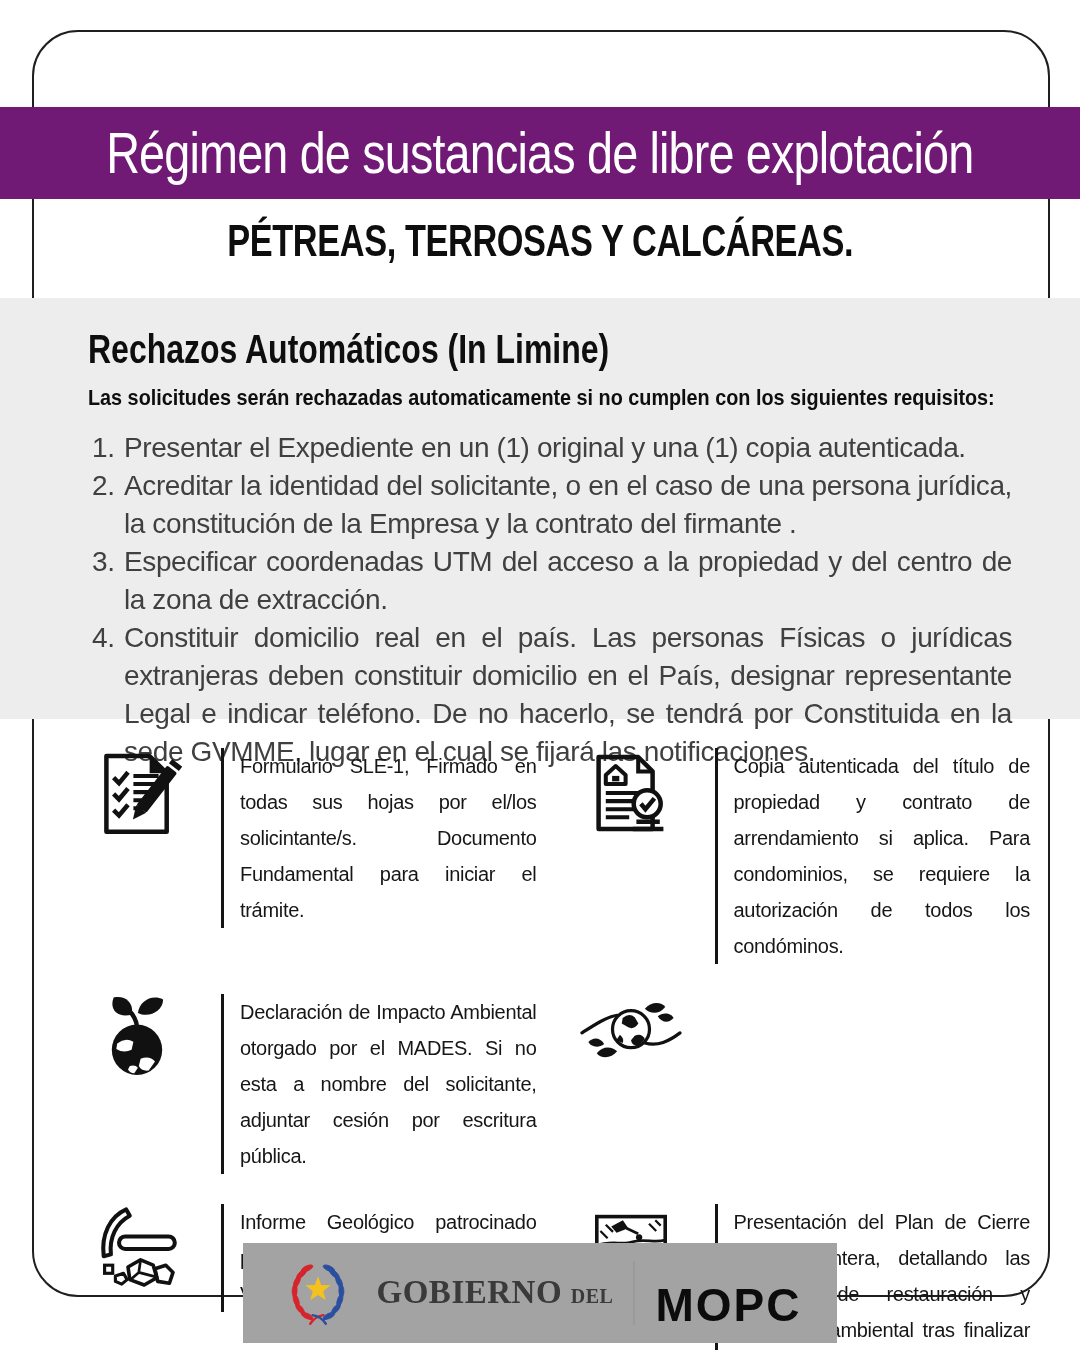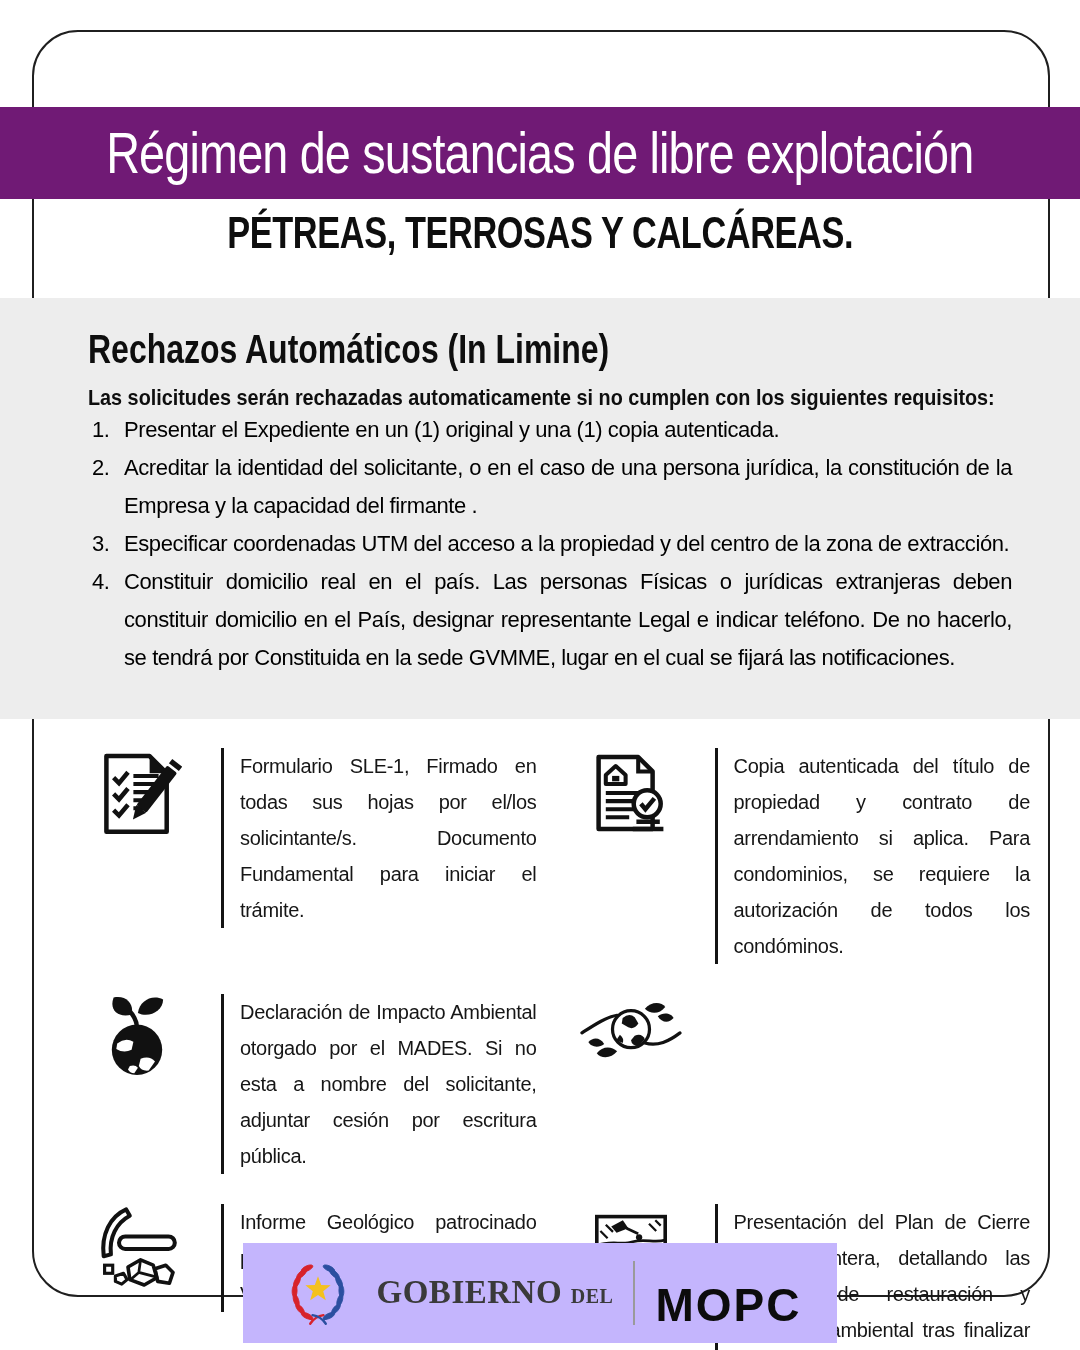--- a/index.html
+++ b/index.html
@@ -25,21 +25,21 @@
     background:#701a75;
     display:flex; align-items:center; justify-content:center;
   }
   .banner-title{
     color:#ffffff; font-size:57px; font-weight:400;
     letter-spacing:-1px; white-space:nowrap;
     transform:scaleX(0.82);
   }
 
   .subtitle-wrap{
-    position:absolute; left:0; top:208px; width:1080px;
+    position:absolute; left:0; top:216px; width:1080px;
     text-align:center;
   }
   .subtitle{
     display:inline-block;
     font-size:44px; font-weight:800; color:#0e0e0e;
     letter-spacing:-0.5px; white-space:nowrap;
     transform:scaleX(0.78);
   }
 
   .gray-band{
@@ -53,23 +53,23 @@
     white-space:nowrap;
     transform:scaleX(0.78); transform-origin:left center;
   }
   .section-intro{
     margin-top:12px;
     font-size:22px; font-weight:700; color:#0e0e0e;
     white-space:nowrap;
     transform:scaleX(0.9); transform-origin:left center;
   }
   ol.req-list{
-    list-style:none; counter-reset:item;
-    font-size:22px; line-height:38px; letter-spacing:-0.4px;
-    text-align:justify; color:#000000; padding-right:4px;
+    margin-top:18px; list-style:none; counter-reset:item;
+    font-size:28px; line-height:38px; letter-spacing:-0.4px;
+    text-align:justify; color:#404040; padding-right:4px;
   }
   ol.req-list li{
     counter-increment:item; position:relative; padding-left:36px;
   }
   ol.req-list li::before{
     content:counter(item) "."; position:absolute; left:4px;
   }
 
   .grid{
     position:absolute; left:85px; top:748px; width:945px;
@@ -85,21 +85,21 @@
     margin-left:8px; padding-left:16px;
     font-size:20px; line-height:36px; letter-spacing:-0.3px;
     text-align:justify; color:#161616;
   }
 
   .footer{
     position:absolute; left:0; top:1243px; width:1080px;
     display:flex; justify-content:center;
   }
   .footer-inner{
-    background:#c4b5fd;
+    background:#a3a3a3;
     display:flex; align-items:center; gap:20px;
     padding:6px 36px;
   }
   .emblem svg{ width:78px; height:84px; }
   .gov-text{
     font-family:"Liberation Serif", serif;
     color:#3a3a3a; font-weight:700; line-height:1.02;
   }
   .gov-line1{ font-size:33px; letter-spacing:0.5px; }
   .gov-line1 .del{ font-size:20px; letter-spacing:0.5px; }
@@ -120,21 +120,21 @@
 
 <div class="subtitle-wrap">
   <span class="subtitle">PÉTREAS, TERROSAS Y CALCÁREAS.</span>
 </div>
 
 <div class="gray-band">
   <div class="section-heading">Rechazos Automáticos (In Limine)</div>
   <div class="section-intro">Las solicitudes serán rechazadas automaticamente si no cumplen con los siguientes requisitos:</div>
   <ol class="req-list">
     <li>Presentar el Expediente en un (1) original y una (1) copia autenticada.</li>
-    <li>Acreditar la identidad del solicitante, o en el caso de una persona jurídica, la constitución de la Empresa y la capacidad del firmante .</li>
+    <li>Acreditar la identidad del solicitante, o en el caso de una persona jurídica, la constitución de la Empresa y la contrato del firmante .</li>
     <li>Especificar coordenadas UTM del acceso a la propiedad y del centro de la zona de extracción.</li>
     <li>Constituir domicilio real en el país. Las personas Físicas o jurídicas extranjeras deben constituir domicilio en el País, designar representante Legal e indicar teléfono. De no hacerlo, se tendrá por Constituida en la sede GVMME, lugar en el cual se fijará las notificaciones.</li>
   </ol>
 </div>
 
 <div class="grid">
 
   <div class="req">
     <div class="req-icon">
       <svg viewBox="0 0 100 100">

